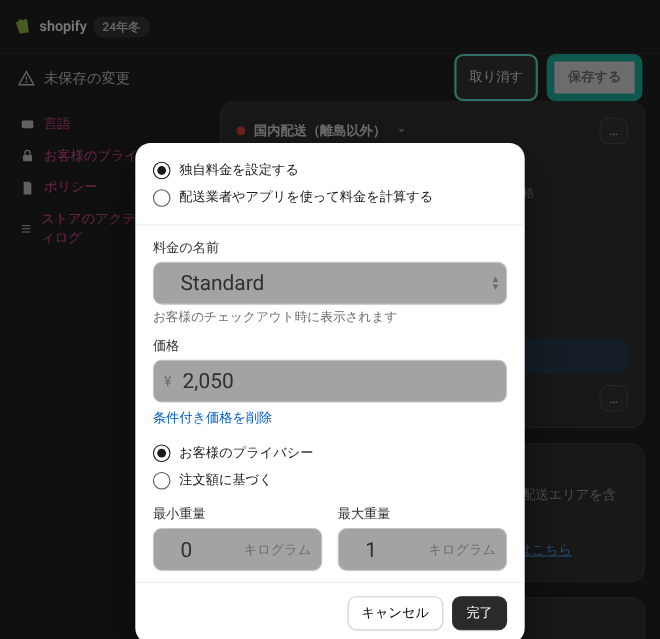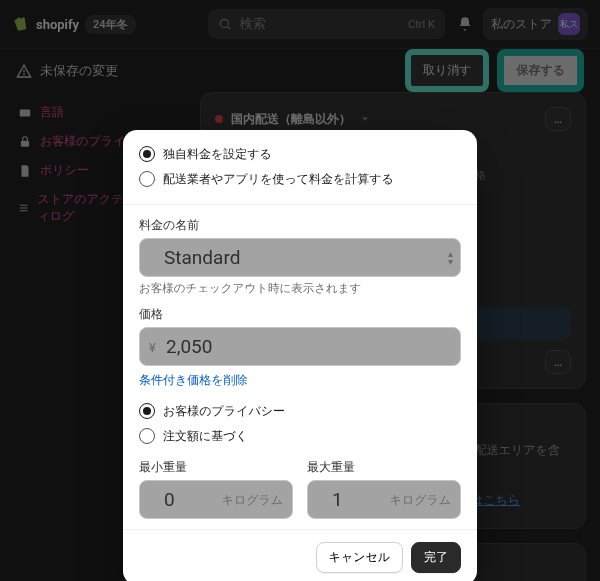--- a/index.html
+++ b/index.html
@@ -11,21 +11,21 @@
   .search{flex:1;max-width:320px;margin-left:60px;height:30px;background:#303030;border-radius:8px;display:flex;align-items:center;padding:0 10px;color:#8a8a8a;gap:8px}
   .search .kbd{font-size:11px;color:#8a8a8a;margin-left:auto}
   .topbar-right{display:flex;align-items:center;gap:10px;margin-left:auto}
   .store-btn{background:#303030;border-radius:8px;padding:5px 8px;display:flex;align-items:center;gap:6px;font-size:12px;color:#ccc}
   .avatar{width:22px;height:22px;border-radius:6px;background:#7b5cd6;display:flex;align-items:center;justify-content:center;font-size:9px;color:#fff}
   .notif-icon{width:16px;height:16px;fill:#ccc}
   .savebar{height:44px;background:#1a1a1a;display:flex;align-items:center;padding:0 16px;border-top:1px solid #2a2a2a}
   .savebar-left{display:flex;align-items:center;gap:8px;color:#ccc;font-size:13px}
   .warn-icon{width:16px;height:16px;fill:none;stroke:#ccc;stroke-width:2}
   .savebar-right{margin-left:auto;display:flex;gap:8px}
-  .btn{background:#303030;color:#e5e5e5;border:6px solid #5eead4;border-radius:8px;padding:6px 12px;font-size:12px;cursor:pointer}
+  .btn{background:#303030;color:#e5e5e5;border:2px solid #5eead4;border-radius:8px;padding:6px 12px;font-size:12px;cursor:pointer}
   .btn-primary{background:#e5e5e5;color:#737373;border:7px solid #14b8a6;font-weight:700}
   .main{display:flex;height:calc(100% - 92px)}
   .sidebar{width:186px;padding:6px 10px}
   .side-item{display:flex;align-items:center;gap:8px;padding:6px 8px;color:#ec4899;font-size:12px;border-radius:6px}
   .side-icon{width:14px;height:14px;fill:#ccc}
   .content{flex:1;padding:0 14px 14px;overflow:hidden}
   .card{background:#2a2a2a;border:1px solid #3a3a3a;border-radius:12px;padding:14px;margin-bottom:14px;color:#ccc;font-size:12px}
   .zone-header{display:flex;align-items:center;gap:8px}
   .red-dot{width:8px;height:8px;border-radius:50%;background:#e03e3e}
   .zone-title{font-weight:700;color:#e5e5e5}
@@ -35,21 +35,21 @@
   .table-header{display:flex;color:#8a8a8a;font-size:11px;gap:80px;padding:4px 0}
   .link{color:#4b9fff;text-decoration:underline;cursor:pointer}
   .info-box{background:#25384a;border-radius:8px;padding:8px 10px;color:#a8c5e0;font-size:12px;margin:10px 0}
   .pill{background:#303030;border:1px solid #4a4a4a;border-radius:6px;padding:3px 8px;font-size:11px;color:#ccc;display:inline-block}
   
   .overlay{position:absolute;inset:0;background:rgba(10,10,10,0.55);display:flex;align-items:flex-start;justify-content:center;padding-top:130px}
   .modal{width:354px;background:#fff;border-radius:14px;color:#1a1a1a;box-shadow:0 20px 40px rgba(0,0,0,0.4);overflow:hidden}
   .modal-header{display:flex;align-items:center;padding:12px 16px;font-weight:600;font-size:13px;border-bottom:1px solid #eee}
   .close-x{margin-left:auto;width:16px;height:16px;cursor:pointer;color:#6b6b6b;font-size:16px;line-height:16px;text-align:center}
   .modal-body{padding:12px 16px 0;font-size:12px}
-  .radio-row{display:flex;gap:8px;padding:4px 0}
+  .radio-row{display:flex;align-items:center;gap:8px;padding:4px 0}
   .radio-outer{width:16px;height:16px;border:1.5px solid #555;border-radius:50%;display:flex;align-items:center;justify-content:center}
   .radio-outer.sel{border-color:#1a1a1a}
   .radio-dot{width:8px;height:8px;background:#1a1a1a;border-radius:50%}
   .divider{height:1px;background:#eee;margin:12px -16px}
   .label{font-size:12px;color:#303030;margin-bottom:4px}
   .input-wrap{position:relative}
   .input{width:100%;border:1px solid #c5c5c5;border-radius:8px;padding:7px 24px;font-size:19px;color:#303030;background:#a3a3a3}
   .select-chev{position:absolute;right:8px;top:50%;transform:translateY(-50%);font-size:10px;color:#6b6b6b;line-height:8px}
   .help{color:#6b6b6b;font-size:11.5px;margin-top:4px}
   .sect{margin-bottom:10px}
@@ -67,37 +67,20 @@
 <body>
 
 <div class="topbar">
   <div class="logo">
     <svg class="logo-icon" viewBox="0 0 24 24">
         <path d="M15 3l2 1 2 15-11 2-5-14 3-1 1-2 3-1 1 2 2-1z"></path>
       </svg>
     <span>shopify</span>
     <span class="badge">24年冬</span>
   </div>
-  <div class="search">
-    <svg width="14" height="14" viewBox="0 0 24 24" fill="none" stroke="#8a8a8a" stroke-width="2">
-        <circle cx="11" cy="11" r="7"></circle>
-        <line x1="21" y1="21" x2="16" y2="16"></line>
-      </svg>
-    <span>検索</span>
-    <span class="kbd">Ctrl K</span>
-  </div>
-  <div class="topbar-right">
-    <svg class="notif-icon" viewBox="0 0 24 24">
-        <path d="M12 2a6 6 0 016 6v4l2 3H4l2-3V8a6 6 0 016-6zm0 20a2 2 0 002-2h-4a2 2 0 002 2z"></path>
-      </svg>
-    <div class="store-btn">
-      <span>私のストア</span>
-      <span class="avatar">私ス</span>
-    </div>
-  </div>
 </div>
 
 <div class="savebar">
   <div class="savebar-left">
     <svg class="warn-icon" viewBox="0 0 24 24">
         <path d="M12 3l10 18H2L12 3z"></path>
         <line x1="12" y1="10" x2="12" y2="14"></line>
         <circle cx="12" cy="17" r="0.5"></circle>
       </svg>
     <span>未保存の変更</span>

